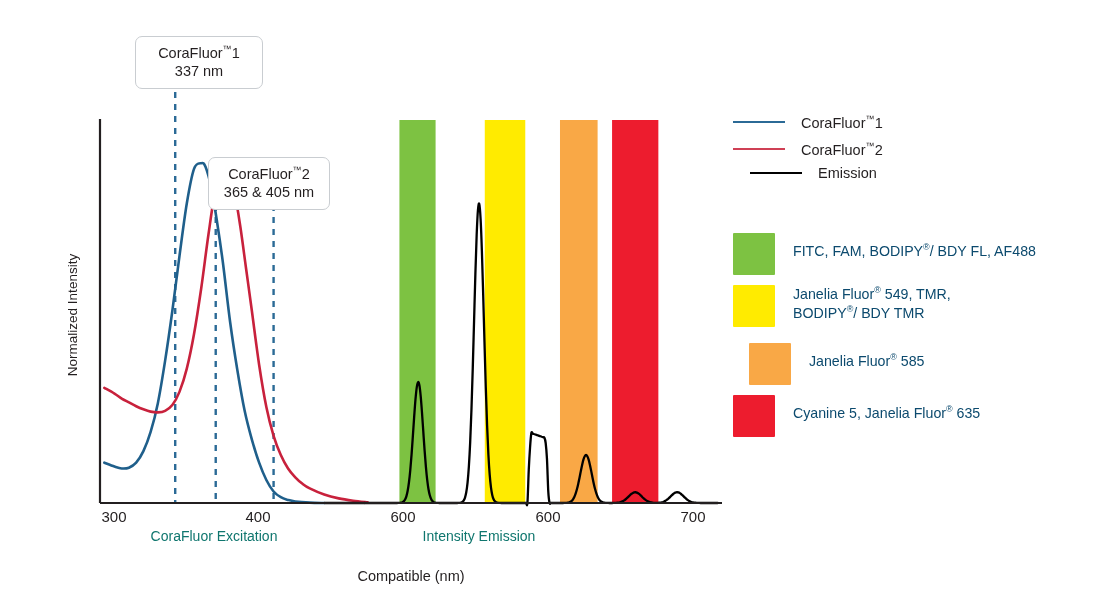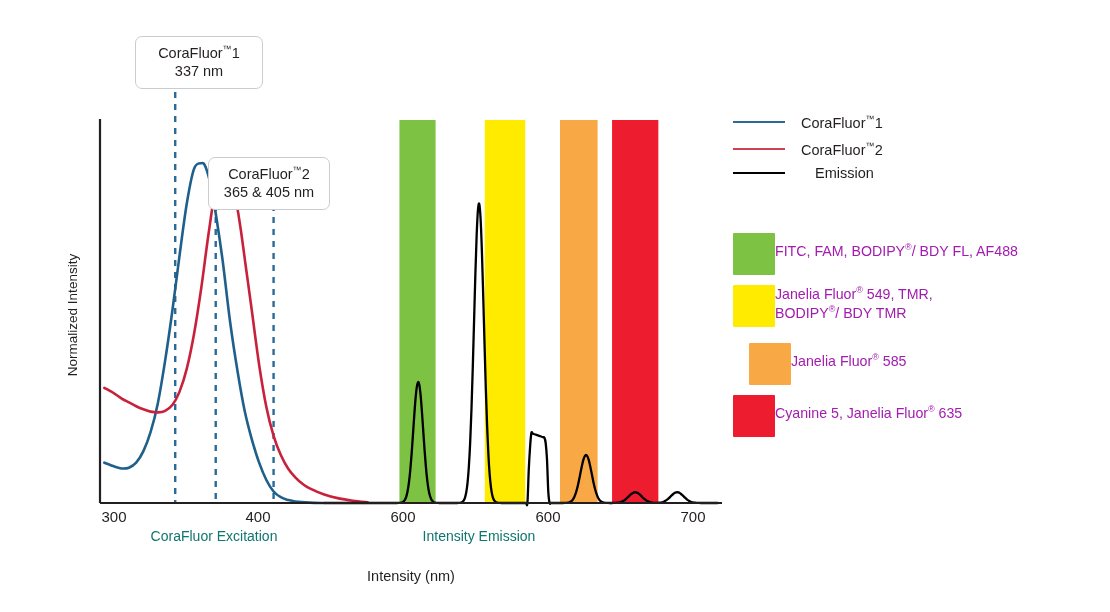--- a/index.html
+++ b/index.html
@@ -68,21 +68,21 @@
   #dyes-title{
     position:absolute;left:0px;top:200px;
     font-size:19px;font-weight:700;color:#231f20;white-space:nowrap;
   }
 
   .dye-row{position:absolute;display:flex;align-items:flex-start;}
   .dye-swatch{
     width:42px;height:42px;flex:0 0 42px;border-radius:1px;
   }
   .dye-text{
-    font-size:14.2px;line-height:1.32;color:#a21caf;
+    margin-left:18px;font-size:14.2px;line-height:1.32;color:#0c4a6e;
     padding-top:9px;white-space:pre-line;
   }
   sup.reg{font-size:9px;vertical-align:super;}
 </style>
 </head>
 <body>
 
 <div id="root">
 
   <div id="plot">
@@ -116,21 +116,21 @@
 
     <div class="tick-label" style="left:114px;top:508px">300</div>
     <div class="tick-label" style="left:258px;top:508px">400</div>
     <div class="tick-label" style="left:403px;top:508px">600</div>
     <div class="tick-label" style="left:548px;top:508px">600</div>
     <div class="tick-label" style="left:693px;top:508px">700</div>
 
     <div class="sub-axis-label" style="left:214px;top:528px">CoraFluor Excitation</div>
     <div class="sub-axis-label" style="left:479px;top:528px">Intensity Emission</div>
 
-    <div id="wavelength-label">Intensity (nm)</div>
+    <div id="wavelength-label">Compatible (nm)</div>
 
     <div class="callout" id="callout1" style="left:135px;top:36px;width:128px;">
       <span class="l1">CoraFluor<sup class="tm">™</sup>1</span>
       <span class="l2">337 nm</span>
     </div>
 
     <div class="callout" id="callout2" style="left:208px;top:157px;width:122px;">
       <span class="l1">CoraFluor<sup class="tm">™</sup>2</span>
       <span class="l2">365 &amp; 405 nm</span>
     </div>
@@ -142,21 +142,21 @@
     <div class="legend-row" style="left:0px;top:114px;">
       <span class="legend-line" id="ll0" style="border-top-color: rgb(43, 106, 150);"></span>
       <span class="legend-text" id="lt0">CoraFluor<sup class="tm">™</sup>1</span>
     </div>
 
     <div class="legend-row" style="left:0px;top:141px;">
       <span class="legend-line" id="ll1" style="border-top-color: rgb(207, 64, 85);"></span>
       <span class="legend-text" id="lt1">CoraFluor<sup class="tm">™</sup>2</span>
     </div>
 
-    <div class="legend-row" style="left:0px;top:165px;gap:14px;">
+    <div class="legend-row" style="left:17px;top:165px;">
       <span class="legend-line" id="ll2" style="border-top-color: rgb(0, 0, 0);"></span>
       <span class="legend-text" id="lt2">Emission</span>
     </div>
 
 
     <div class="dye-row" style="left:0px;top:233px;">
       <span class="dye-swatch" id="sw0" style="background: rgb(125, 194, 66);"></span>
       <span class="dye-text" id="dt0">FITC, FAM, BODIPY<sup class="reg">®</sup>/ BDY FL, AF488</span>
     </div>
 

